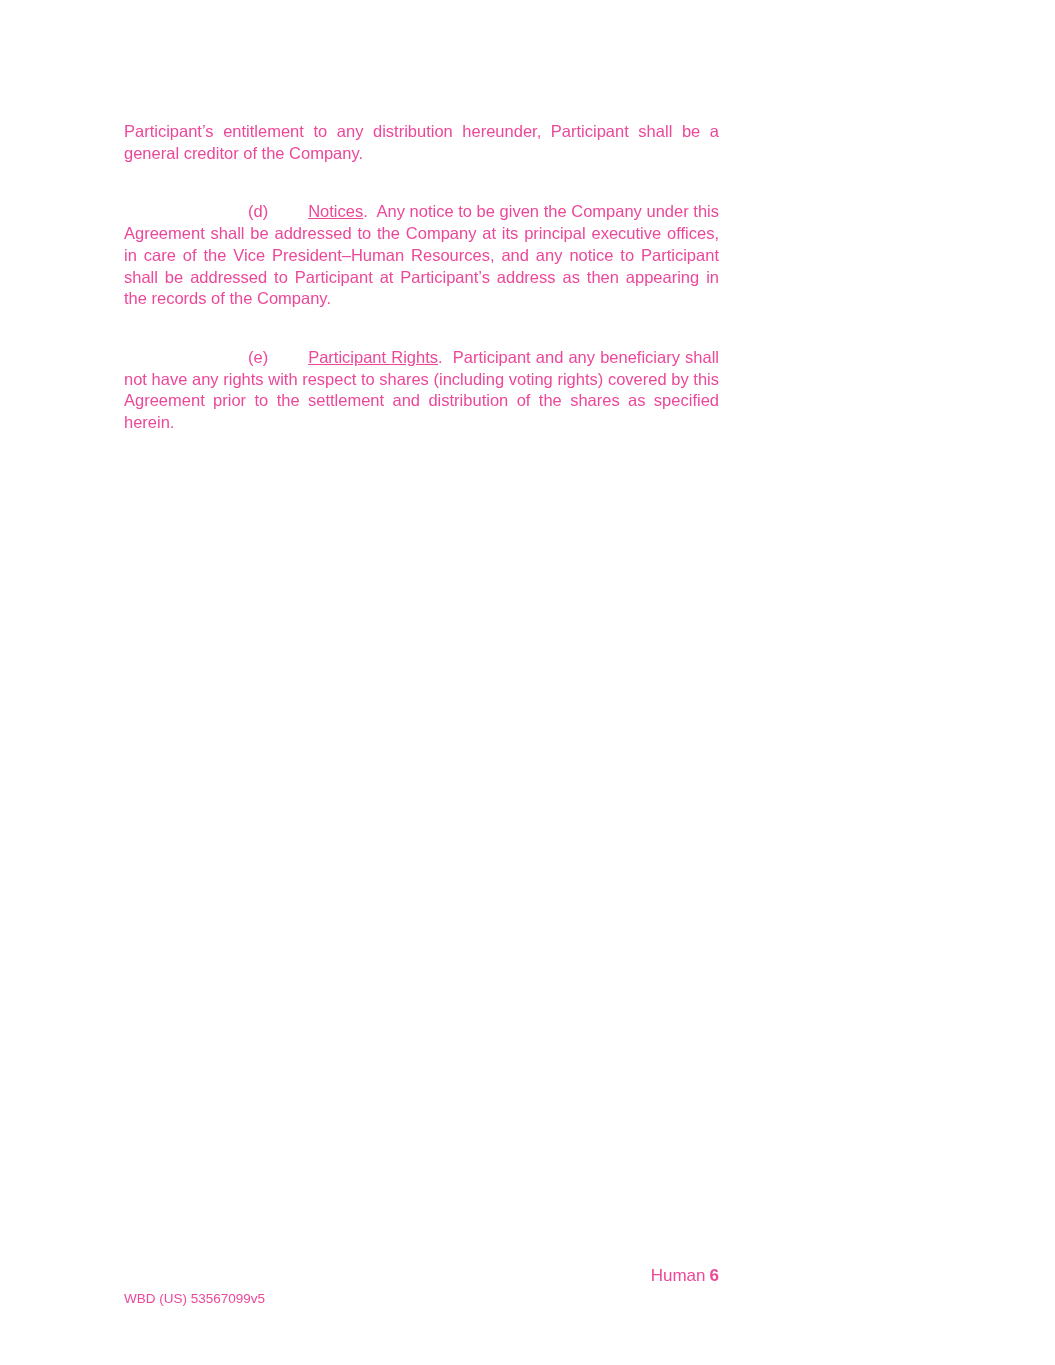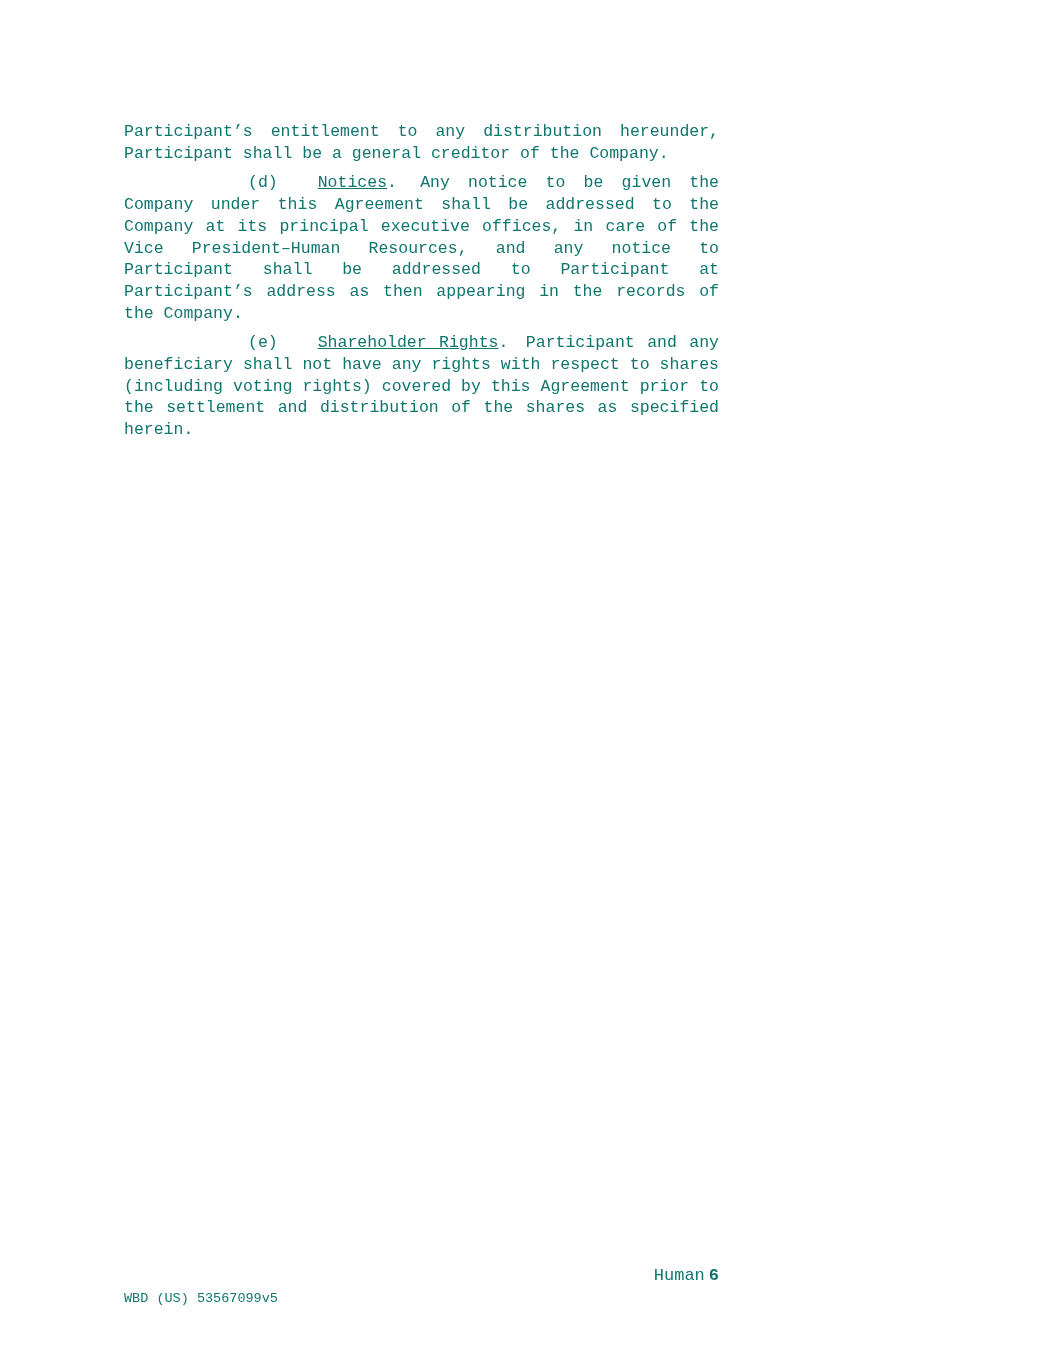--- a/index.html
+++ b/index.html
@@ -5,39 +5,39 @@
   html, body {
     margin: 0;
     padding: 0;
     background: #ffffff;
   }
   .page {
     position: relative;
     width: 843px;
     height: 1365px;
     background: #ffffff;
-    color: #0f766e;
-    font-family: Liberation Mono, monospace;
+    color: #ec4899;
+    font-family: Liberation Sans, sans-serif;
     overflow: hidden;
   }
   .content {
     position: absolute;
     left: 124px;
     right: 124px;
     top: 121px;
   }
   .para {
     margin: 0;
     font-size: 16.5px;
     line-height: 21.7px;
     text-align: justify;
     text-justify: inter-word;
   }
   .para + .para {
-    margin-top: 8px;
+    margin-top: 37px;
   }
   .para.clause {
     text-indent: 124px;
   }
   .tab {
     display: inline-block;
     width: 40px;
   }
   .u {
     text-decoration: underline;
@@ -72,21 +72,21 @@
 
     <p class="para">
       <span>Participant’s entitlement to any distribution hereunder, Participant shall be a general creditor of the Company.</span>
     </p>
 
     <p class="para clause">
       <span class="label">(d)</span><span class="tab"></span><span class="u">Notices</span><span class="punct">.</span> <span>Any notice to be given the Company under this Agreement shall be addressed to the Company at its principal executive offices, in care of the Vice President–Human Resources, and any notice to Participant shall be addressed to Participant at Participant’s address as then appearing in the records of the Company.</span>
     </p>
 
     <p class="para clause">
-      <span class="label">(e)</span><span class="tab"></span><span class="u">Shareholder Rights</span><span class="punct">.</span> <span>Participant and any beneficiary shall not have any rights with respect to shares (including voting rights) covered by this Agreement prior to the settlement and distribution of the shares as specified herein.</span>
+      <span class="label">(e)</span><span class="tab"></span><span class="u">Participant Rights</span><span class="punct">.</span> <span>Participant and any beneficiary shall not have any rights with respect to shares (including voting rights) covered by this Agreement prior to the settlement and distribution of the shares as specified herein.</span>
     </p>
 
   </div>
 
   <div class="page-num">
     <span>Human</span><b>6</b>
   </div>
 
   <div class="doc-id">WBD (US) 53567099v5</div>
 </div>

